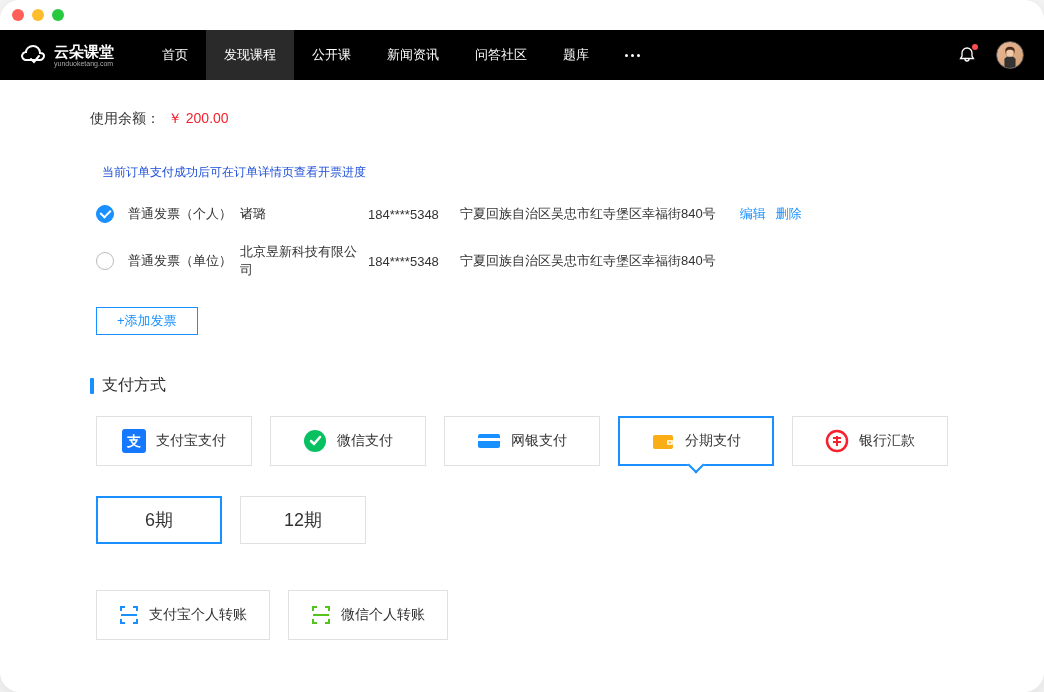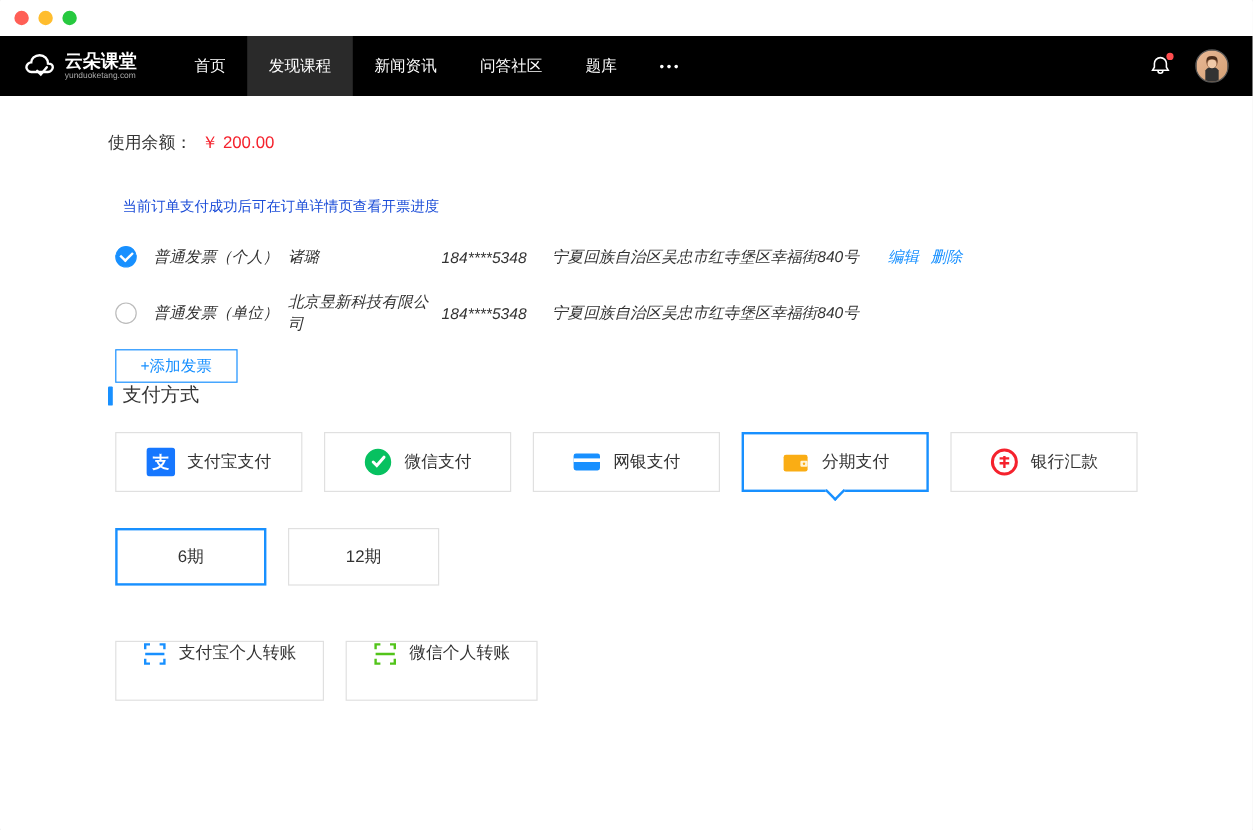--- a/index.html
+++ b/index.html
@@ -1,17 +1,17 @@
 <!DOCTYPE html>
 <html><head>
   <meta charset="utf-8">
   <style>
     * { margin: 0; padding: 0; box-sizing: border-box; }
     body { font-family: -apple-system, BlinkMacSystemFont, "PingFang SC", "Microsoft YaHei", sans-serif; background: #f5f5f5; display: flex; justify-content: center; align-items: flex-start; padding: 0; }
-    .window { width: 1044px; height: 692px; background: #fff; border-radius: 2px; overflow: hidden; position: relative; box-shadow: 0 4px 20px rgba(0,0,0,0.1); }
+    .window { width: 1044px; height: 692px; background: #fff; border-radius: 20px; overflow: hidden; position: relative; box-shadow: 0 4px 20px rgba(0,0,0,0.1); }
     .titlebar { height: 30px; background: #fff; display: flex; align-items: center; padding: 0 12px; gap: 8px; }
     .dot { width: 12px; height: 12px; border-radius: 50%; }
     .dot.red { background: #ff5f56; }
     .dot.yellow { background: #ffbd2e; }
     .dot.green { background: #27c93f; }
     .topnav { height: 50px; background: #000; display: flex; align-items: center; padding: 0 20px; color: #fff; position: relative; }
     .logo { display: flex; align-items: center; gap: 6px; margin-right: 30px; }
     .logo-icon { width: 28px; height: 28px; position: relative; }
     .logo-text { font-size: 15px; font-weight: bold; line-height: 1; }
     .logo-sub { font-size: 7px; color: #aaa; margin-top: 1px; }
@@ -24,43 +24,43 @@
     .bell { position: relative; width: 18px; height: 18px; cursor: pointer; }
     .bell-dot { position: absolute; top: -2px; right: -2px; width: 6px; height: 6px; border-radius: 50%; background: #ff4d4f; }
     .avatar { width: 28px; height: 28px; border-radius: 50%; background: linear-gradient(135deg, #e8b896, #d4a074); cursor: pointer; border: 1px solid #555; overflow: hidden; }
     .content { padding: 30px 90px; }
     .balance-row { font-size: 14px; margin-bottom: 36px; }
     .balance-label { color: #333; }
     .balance-amount { color: #f5222d; font-weight: 500; margin-left: 4px; }
     .section-title { display: flex; align-items: center; font-size: 16px; font-weight: 500; color: #333; margin-bottom: 10px; }
     .section-title::before { content: ""; width: 4px; height: 16px; background: #1890ff; margin-right: 8px; border-radius: 1px; }
     .section-sub { font-size: 12px; color: #1d4ed8; margin-bottom: 24px; margin-left: 12px; }
-    .invoice-list { margin-left: 6px; display: flex; flex-direction: column; gap: 20px; margin-bottom: 12px; font-style: italic; }
+    .invoice-list { margin-left: 6px; display: flex; flex-direction: column; gap: 20px; margin-bottom: 28px; }
     .invoice-row { display: flex; align-items: center; font-size: 13px; color: #333; gap: 0; }
     .radio { width: 18px; height: 18px; border-radius: 50%; border: 1.5px solid #bbb; margin-right: 14px; cursor: pointer; flex-shrink: 0; display: flex; align-items: center; justify-content: center; }
     .radio.checked { background: #1890ff; border-color: #1890ff; }
     .radio.checked::after { content: ""; width: 5px; height: 8px; border: solid #fff; border-width: 0 2px 2px 0; transform: rotate(45deg) translate(-1px, -1px); }
     .inv-type { width: 112px; flex-shrink: 0; }
     .inv-name { width: 128px; flex-shrink: 0; }
     .inv-phone { width: 92px; flex-shrink: 0; }
     .inv-addr { flex-shrink: 0; }
     .inv-actions { margin-left: 24px; color: #1890ff; display: flex; gap: 10px; font-size: 13px; }
     .inv-actions span { cursor: pointer; }
     .add-invoice { display: inline-flex; align-items: center; justify-content: center; border: 1px solid #1890ff; color: #1890ff; font-size: 13px; padding: 4px 20px; cursor: pointer; background: #fff; margin-left: 6px; }
-    .payment-section { }
+    .payment-section { margin-top: 40px; }
     .pay-options { display: flex; gap: 18px; margin-top: 20px; margin-left: 6px; }
     .pay-box { border: 1px solid #e0e0e0; width: 156px; height: 50px; display: flex; align-items: center; justify-content: center; gap: 10px; font-size: 14px; color: #333; cursor: pointer; position: relative; background: #fff; }
     .pay-box.selected { border: 2px solid #1890ff; }
     .pay-box.selected::after { content: ""; position: absolute; bottom: -7px; left: 50%; transform: translateX(-50%) rotate(45deg); width: 10px; height: 10px; background: #fff; border-right: 2px solid #1890ff; border-bottom: 2px solid #1890ff; }
     .pay-icon { width: 24px; height: 24px; display: flex; align-items: center; justify-content: center; flex-shrink: 0; }
     .period-options { display: flex; gap: 18px; margin-top: 30px; margin-left: 6px; }
-    .period-box { border: 1px solid #e0e0e0; width: 126px; height: 48px; display: flex; align-items: center; justify-content: center; font-size: 14px; color: #333; cursor: pointer; background: #fff; }
+    .period-box { border: 1px solid #e0e0e0; width: 126px; height: 48px; display: flex; align-items: center; justify-content: center; font-size: 18px; color: #333; cursor: pointer; background: #fff; }
     .period-box.selected { border: 2px solid #1890ff; }
     .transfer-options { display: flex; gap: 18px; margin-top: 46px; margin-left: 6px; }
-    .transfer-box { border: 1px solid #e0e0e0; height: 50px; padding: 0 22px; display: flex; align-items: flex-start; justify-content: center; gap: 10px; font-size: 14px; color: #333; cursor: pointer; background: #fff; }
+    .transfer-box { border: 1px solid #e0e0e0; height: 50px; padding: 0 22px; display: flex; align-items: center; justify-content: center; gap: 10px; font-size: 14px; color: #333; cursor: pointer; background: #fff; }
     .scan-icon { width: 20px; height: 20px; display: flex; align-items: center; justify-content: center; }
   </style>
 </head>
 <body>
 
 <div class="window">
   <div class="titlebar">
     <div class="dot red"></div>
     <div class="dot yellow"></div>
     <div class="dot green"></div>
@@ -75,20 +75,21 @@
           </svg>
       </div>
       <div>
         <div class="logo-text">云朵课堂</div>
         <div class="logo-sub">yunduoketang.com</div>
       </div>
     </div>
     <div class="nav-items">
       <div class="nav-item">首页</div>
       <div class="nav-item active">发现课程</div>
+      <div class="nav-item">公开课</div>
       <div class="nav-item">新闻资讯</div>
       <div class="nav-item">问答社区</div>
       <div class="nav-item">题库</div>
       <div class="nav-more">
           <span></span>
           <span></span>
           <span></span>
         </div>
     </div>
     <div class="nav-right">

